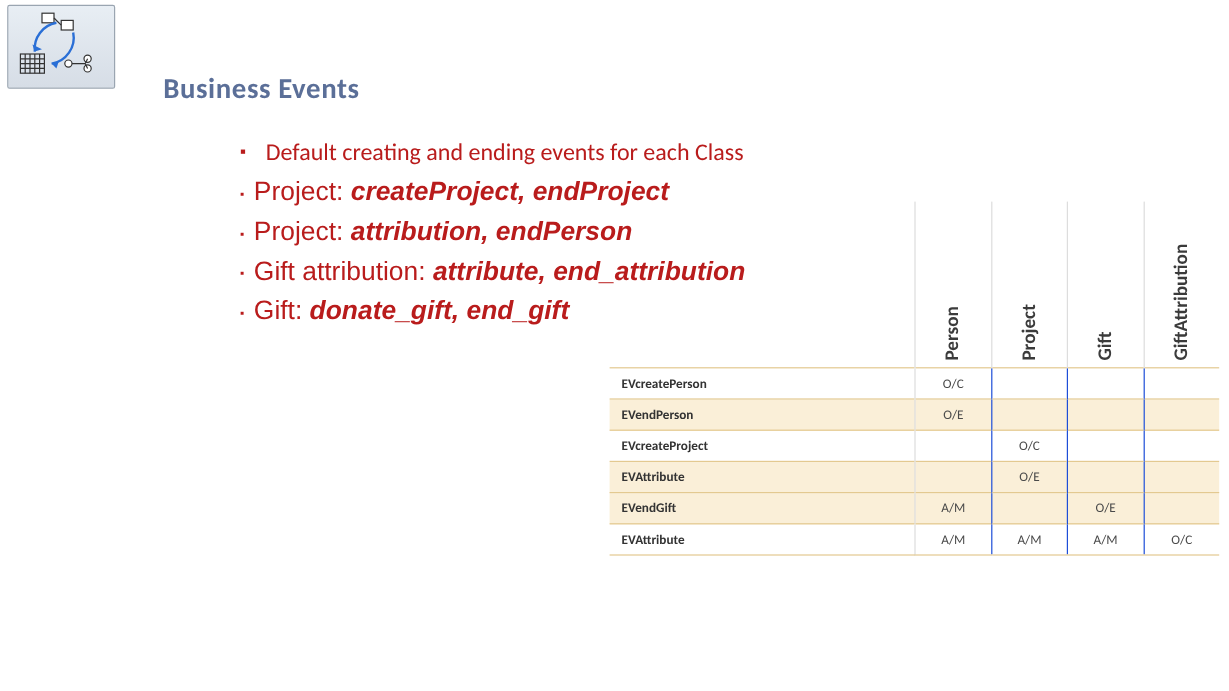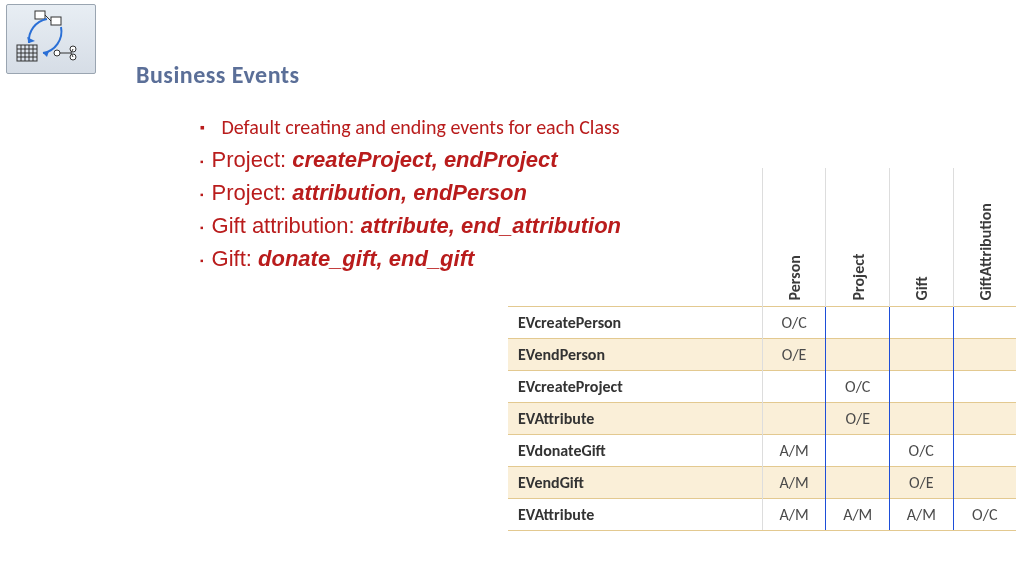--- a/index.html
+++ b/index.html
@@ -66,21 +66,21 @@
     white-space: nowrap;
     font-weight: 700;
     font-size: 16px;
     color: #3b3b3b;
     width: 24px;
     margin: 0 auto;
   }
   th.rowlabel-col { width: 256px; border: none; }
   th.col { width: 63px; }
   tbody td, tbody th.rowlabel {
-    font-size: 16px;
+    font-size: 11px;
     padding: 6px 10px;
     border-top: 1px solid #e3c990;
     color: #4a4a4a;
   }
   tbody th.rowlabel {
     text-align: left;
     font-weight: 700;
     color: #333;
     border-right: 1px solid #ddd;
   }
@@ -179,27 +179,20 @@
           <td></td>
           <td></td>
         </tr>
         <tr class="shade">
           <th class="rowlabel">EVAttribute</th>
           <td></td>
           <td>O/E</td>
           <td></td>
           <td></td>
         </tr>
-        <tr>
-          <th class="rowlabel">EVdonateGift</th>
-          <td>A/M</td>
-          <td></td>
-          <td>O/C</td>
-          <td></td>
-        </tr>
         <tr class="shade">
           <th class="rowlabel">EVendGift</th>
           <td>A/M</td>
           <td></td>
           <td>O/E</td>
           <td></td>
         </tr>
         <tr>
           <th class="rowlabel">EVAttribute</th>
           <td>A/M</td>

